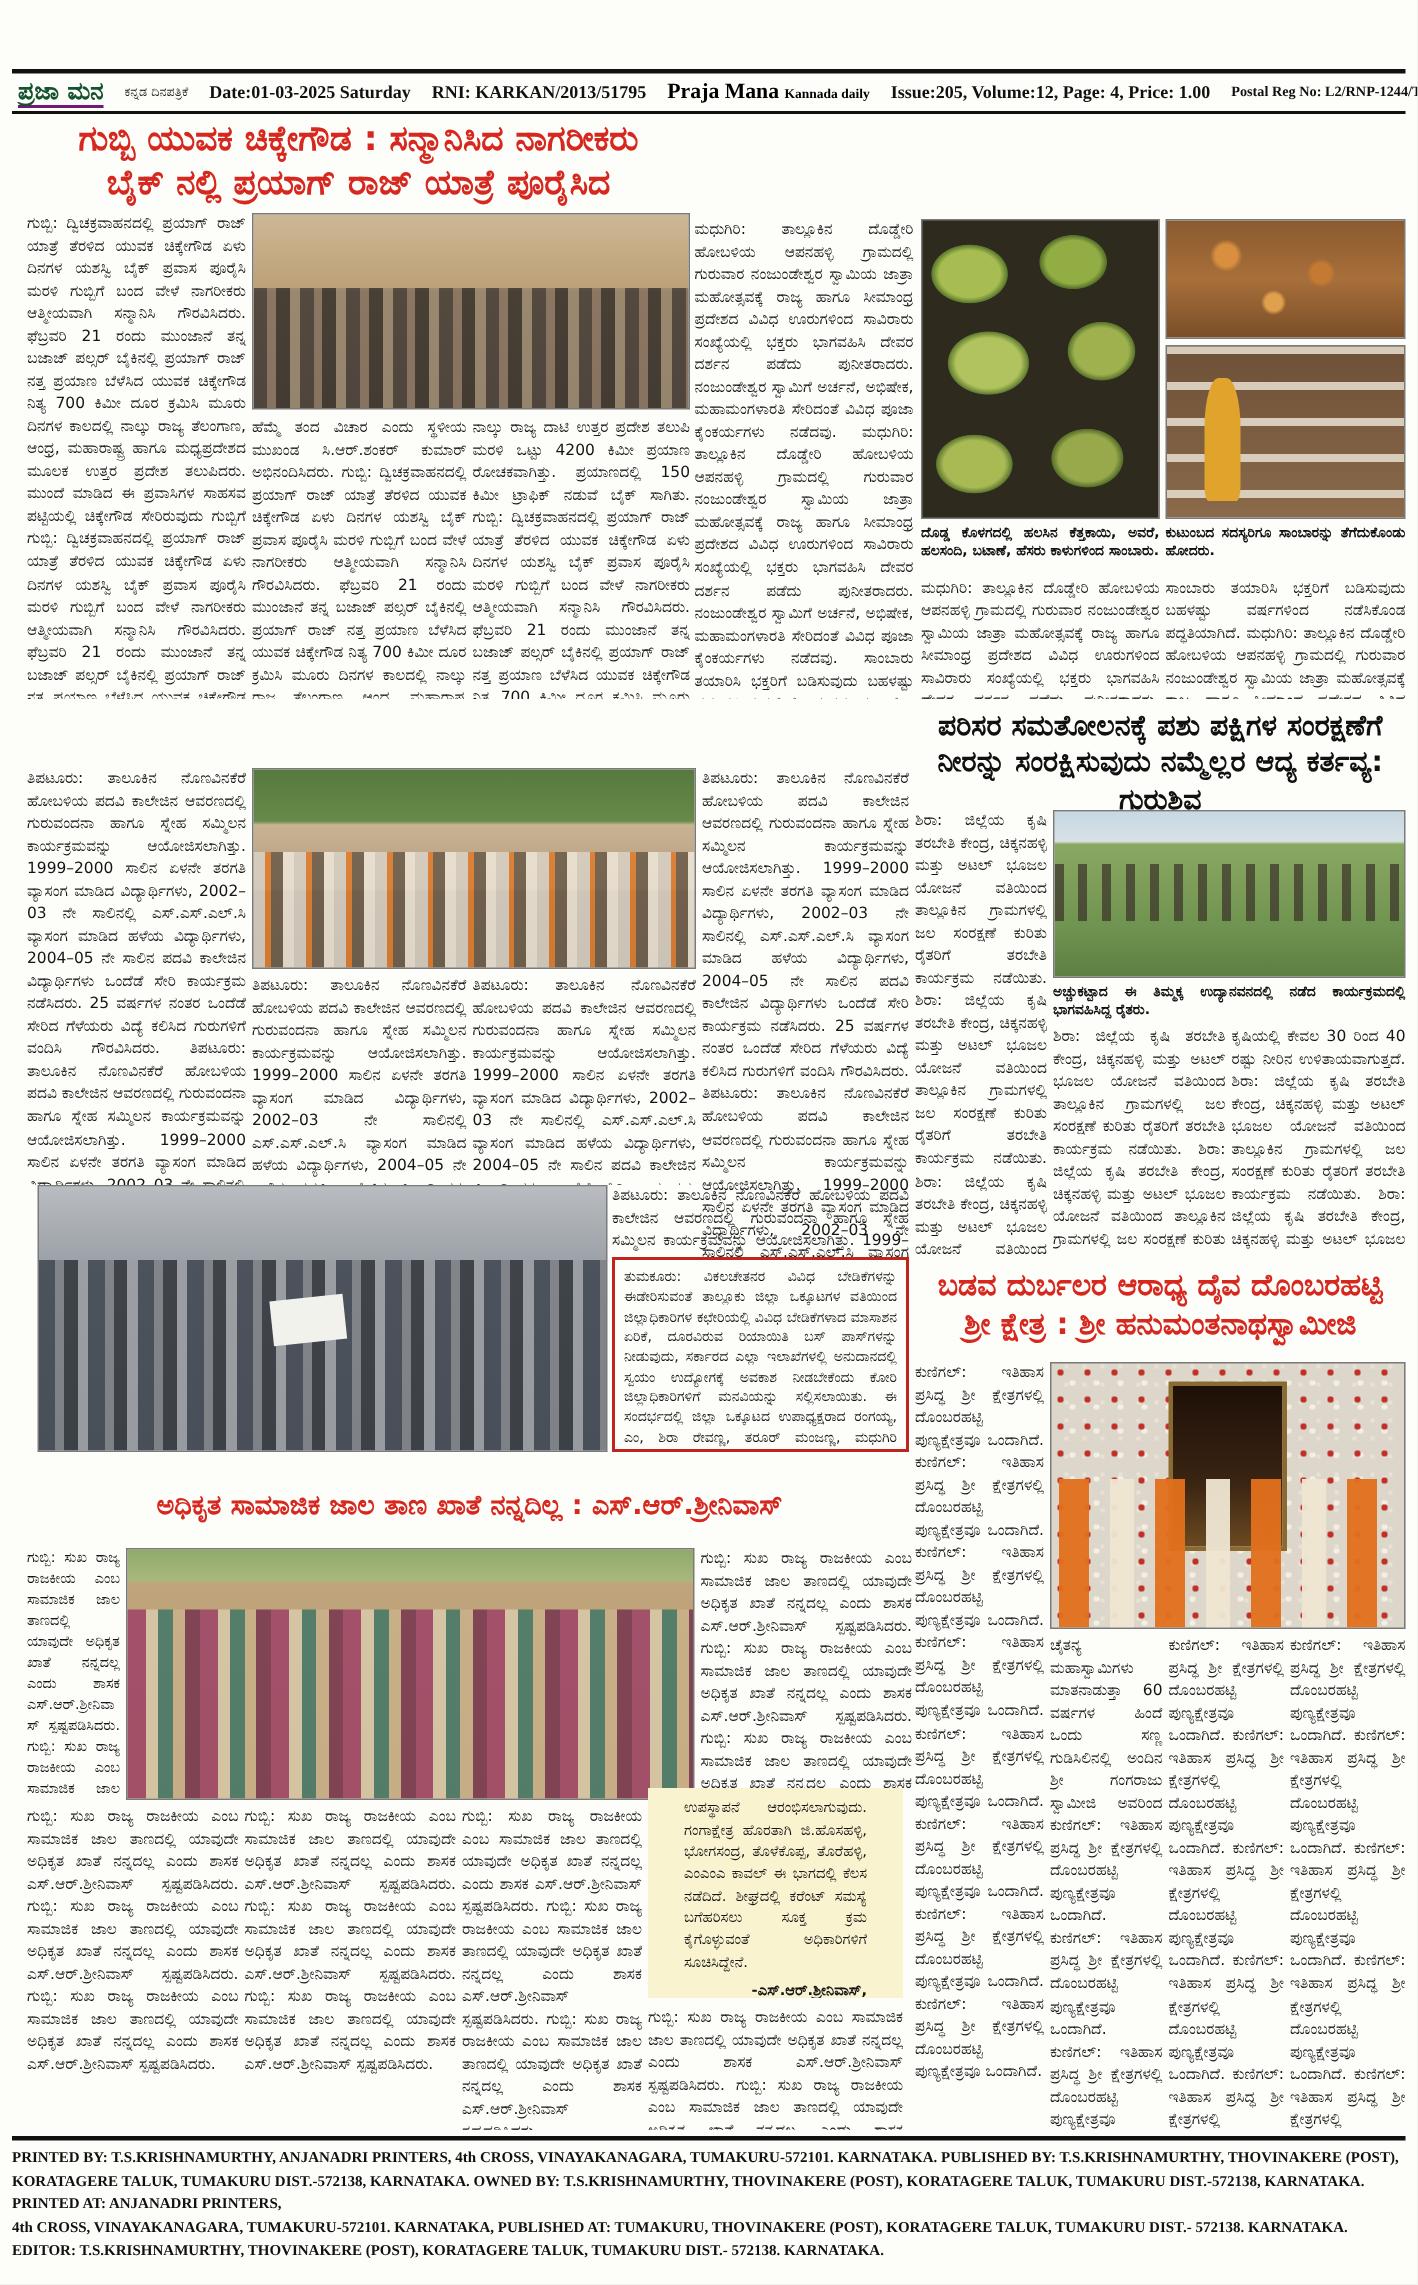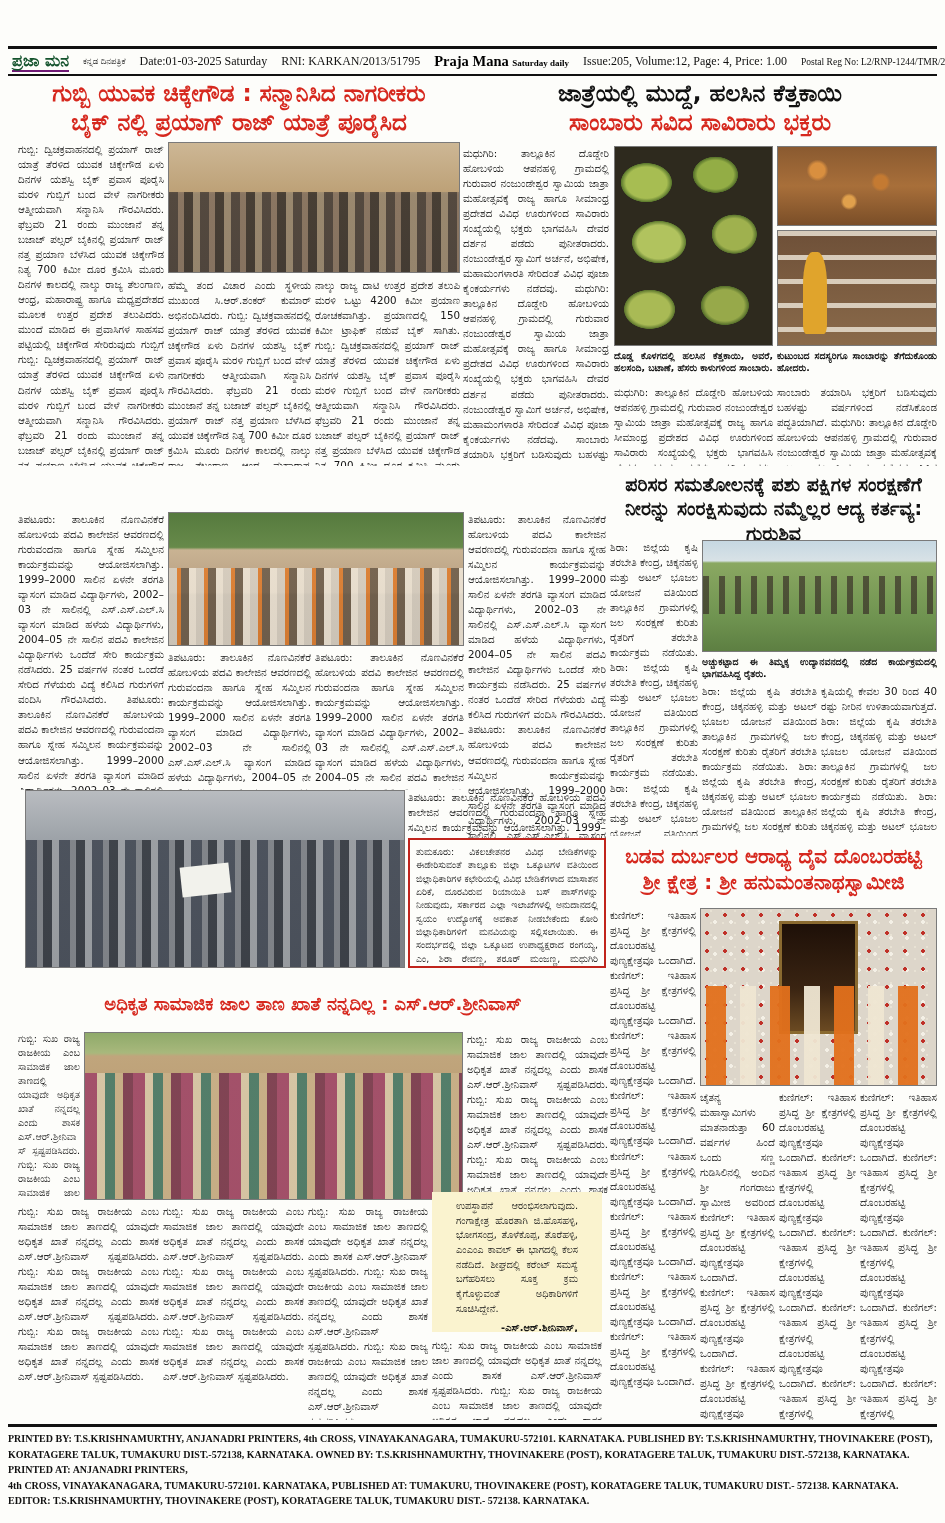--- a/index.html
+++ b/index.html
@@ -10,21 +10,21 @@
   .red{color:#d6281e;}
   .col{position:absolute;font-size:10.3px;line-height:1.46;text-align:justify;overflow:hidden;color:#151515;word-break:break-word;}
   .cap{position:absolute;font-size:9.3px;font-weight:bold;line-height:1.32;overflow:hidden;color:#111;text-align:justify;}
   .photo{position:absolute;border:1px solid #7a7a7a;box-sizing:border-box;overflow:hidden;}
 
   
   #masthead{position:absolute;left:8px;top:46px;width:929px;height:30px;border-top:3px solid #111;
             border-bottom:2px solid #111;display:flex;align-items:center;gap:14px;box-sizing:border-box;padding:0 4px;}
   #mh-logo{font-weight:bold;font-size:16px;color:#14532d;border-bottom:2px solid #701a75;white-space:nowrap;}
   #mh-tag{font-size:8.5px;color:#222;white-space:nowrap;}
-  .mh-serif{font-family:"Liberation Serif","DejaVu Serif",serif;font-weight:normal;font-size:12px;color:#111;white-space:nowrap;}
+  .mh-serif{font-family:"Liberation Serif","DejaVu Serif",serif;font-weight:bold;font-size:12px;color:#111;white-space:nowrap;}
   #mh-title-en{font-family:"Liberation Serif","DejaVu Serif",serif;font-weight:bold;font-size:14.5px;white-space:nowrap;}
   #mh-title-sub{font-size:9px;font-weight:bold;}
   #mh-postal{font-size:9.5px;}
 
   
   .ph-felic{background:linear-gradient(180deg,#cdb795 0%,#bda177 38%,#8d7d66 40%,#6e6458 100%);}
   .ph-felic::after{content:"";position:absolute;left:0;right:0;bottom:0;height:62%;opacity:.85;
      background:repeating-linear-gradient(90deg,#4a4038 0 9px,#8a7561 9px 15px,#3c342c 15px 24px,#9c8a70 24px 31px);}
   .ph-jack{background-color:#2e2a1e;background-image:
      radial-gradient(ellipse 34px 26px at 20% 18%,#a7bd52 60%,#5d7a2e 74%,transparent 76%),
@@ -83,21 +83,21 @@
 
 <div id="page">
 
   <div id="masthead">
     <span id="mh-logo">ಪ್ರಜಾ ಮನ </span>
     <span id="mh-tag">ಕನ್ನಡ ದಿನಪತ್ರಿಕೆ </span>
     <span class="mh-serif">Date:01-03-2025 Saturday </span>
     <span class="mh-serif">RNI: KARKAN/2013/51795 </span>
     <span id="mh-title-en">
       <span>Praja Mana </span>
-      <span id="mh-title-sub">Saturday daily </span>
+      <span id="mh-title-sub">Kannada daily </span>
     </span>
     <span class="mh-serif">Issue:205, Volume:12, Page: 4, Price: 1.00 </span>
     <span class="mh-serif" id="mh-postal">Postal Reg No: L2/RNP-1244/TMR/2023-25 </span>
 
   </div>
 
   <div class="art" style="left:18px;top:79px;width:442px;height:388px;">
     <div class="hl red" style="top:0;font-size:23px;">
       <span style="display:block">ಗುಬ್ಬಿ ಯುವಕ ಚಿಕ್ಕೇಗೌಡ : ಸನ್ಮಾನಿಸಿದ ನಾಗರೀಕರು </span>
       <span style="display:block">ಬೈಕ್ ನಲ್ಲಿ ಪ್ರಯಾಗ್ ರಾಜ್ ಯಾತ್ರೆ ಪೂರೈಸಿದ </span>
@@ -112,24 +112,20 @@
       
     </div>
     <div class="col" style="left:297px;top:199px;width:145px;height:188px;">
       <span>ನಾಲ್ಕು ರಾಜ್ಯ ದಾಟಿ ಉತ್ತರ ಪ್ರದೇಶ ತಲುಪಿ ಮರಳಿ ಒಟ್ಟು 4200 ಕಿಮೀ ಪ್ರಯಾಣ ರೋಚಕವಾಗಿತ್ತು. ಪ್ರಯಾಣದಲ್ಲಿ 150 ಕಿಮೀ ಟ್ರಾಫಿಕ್ ನಡುವೆ ಬೈಕ್ ಸಾಗಿತು. </span>
       <span>ಗುಬ್ಬಿ: ದ್ವಿಚಕ್ರವಾಹನದಲ್ಲಿ ಪ್ರಯಾಗ್ ರಾಜ್ ಯಾತ್ರೆ ತೆರಳಿದ ಯುವಕ ಚಿಕ್ಕೇಗೌಡ ಏಳು ದಿನಗಳ ಯಶಸ್ವಿ ಬೈಕ್ ಪ್ರವಾಸ ಪೂರೈಸಿ ಮರಳಿ ಗುಬ್ಬಿಗೆ ಬಂದ ವೇಳೆ ನಾಗರೀಕರು ಆತ್ಮೀಯವಾಗಿ ಸನ್ಮಾನಿಸಿ ಗೌರವಿಸಿದರು. ಫೆಬ್ರವರಿ 21 ರಂದು ಮುಂಜಾನೆ ತನ್ನ ಬಜಾಜ್ ಪಲ್ಸರ್ ಬೈಕಿನಲ್ಲಿ ಪ್ರಯಾಗ್ ರಾಜ್ ನತ್ತ ಪ್ರಯಾಣ ಬೆಳೆಸಿದ ಯುವಕ ಚಿಕ್ಕೇಗೌಡ ನಿತ್ಯ 700 ಕಿಮೀ ದೂರ ಕ್ರಮಿಸಿ ಮೂರು ದಿನಗಳ ಕಾಲದಲ್ಲಿ ನಾಲ್ಕು ರಾಜ್ಯ ತೆಲಂಗಾಣ, ಆಂಧ್ರ, ಮಹಾರಾಷ್ಟ್ರ ಹಾಗೂ ಮಧ್ಯಪ್ರದೇಶದ ಮೂಲಕ ಉತ್ತರ ಪ್ರದೇಶ ತಲುಪಿದರು. ಮುಂದೆ ಮಾಡಿದ ಈ ಪ್ರವಾಸಿಗಳ ಸಾಹಸವ ಪಟ್ಟಿಯಲ್ಲಿ ಚಿಕ್ಕೇಗೌಡ ಸೇರಿರುವುದು ಗುಬ್ಬಿಗೆ </span>
       
     </div>
   </div>
 
   <div class="art" style="left:463px;top:79px;width:474px;height:388px;">
-    <div class="hl" style="top:0;font-size:23px;">
-      <span style="display:block">ಜಾತ್ರೆಯಲ್ಲಿ ಮುದ್ದೆ, ಹಲಸಿನ ಕೆತ್ತಕಾಯಿ </span>
-      <span style="display:block" class="red">ಸಾಂಬಾರು ಸವಿದ ಸಾವಿರಾರು ಭಕ್ತರು </span>
-    </div>
     <div class="col" style="left:0;top:67px;width:146px;height:320px;">
       <span>ಮಧುಗಿರಿ: ತಾಲ್ಲೂಕಿನ ದೊಡ್ಡೇರಿ ಹೋಬಳಿಯ ಆಪನಹಳ್ಳಿ ಗ್ರಾಮದಲ್ಲಿ ಗುರುವಾರ ನಂಜುಂಡೇಶ್ವರ ಸ್ವಾಮಿಯ ಜಾತ್ರಾ ಮಹೋತ್ಸವಕ್ಕೆ ರಾಜ್ಯ ಹಾಗೂ ಸೀಮಾಂಧ್ರ ಪ್ರದೇಶದ ವಿವಿಧ ಊರುಗಳಿಂದ ಸಾವಿರಾರು ಸಂಖ್ಯೆಯಲ್ಲಿ ಭಕ್ತರು ಭಾಗವಹಿಸಿ ದೇವರ ದರ್ಶನ ಪಡೆದು ಪುನೀತರಾದರು. ನಂಜುಂಡೇಶ್ವರ ಸ್ವಾಮಿಗೆ ಅರ್ಚನೆ, ಅಭಿಷೇಕ, ಮಹಾಮಂಗಳಾರತಿ ಸೇರಿದಂತೆ ವಿವಿಧ ಪೂಜಾ ಕೈಂಕರ್ಯಗಳು ನಡೆದವು. ಮಧುಗಿರಿ: ತಾಲ್ಲೂಕಿನ ದೊಡ್ಡೇರಿ ಹೋಬಳಿಯ ಆಪನಹಳ್ಳಿ ಗ್ರಾಮದಲ್ಲಿ ಗುರುವಾರ ನಂಜುಂಡೇಶ್ವರ ಸ್ವಾಮಿಯ ಜಾತ್ರಾ ಮಹೋತ್ಸವಕ್ಕೆ ರಾಜ್ಯ ಹಾಗೂ ಸೀಮಾಂಧ್ರ ಪ್ರದೇಶದ ವಿವಿಧ ಊರುಗಳಿಂದ ಸಾವಿರಾರು ಸಂಖ್ಯೆಯಲ್ಲಿ ಭಕ್ತರು ಭಾಗವಹಿಸಿ ದೇವರ ದರ್ಶನ ಪಡೆದು ಪುನೀತರಾದರು. ನಂಜುಂಡೇಶ್ವರ ಸ್ವಾಮಿಗೆ ಅರ್ಚನೆ, ಅಭಿಷೇಕ, ಮಹಾಮಂಗಳಾರತಿ ಸೇರಿದಂತೆ ವಿವಿಧ ಪೂಜಾ ಕೈಂಕರ್ಯಗಳು ನಡೆದವು. </span>
       <span>ಸಾಂಬಾರು ತಯಾರಿಸಿ ಭಕ್ತರಿಗೆ ಬಡಿಸುವುದು ಬಹಳಷ್ಟು ವರ್ಷಗಳಿಂದ ನಡೆಸಿಕೊಂಡ ಪದ್ಧತಿಯಾಗಿದೆ. </span>
     </div>
     <div class="photo ph-jack" style="left:151px;top:67px;width:159px;height:200px;"></div>
     <div class="photo ph-market" style="left:314px;top:67px;width:160px;height:80px;"></div>
     <div class="photo ph-dining" style="left:314px;top:151px;width:160px;height:116px;"></div>
     <div class="cap" style="left:151px;top:271px;width:159px;height:31px;">
       <span>ದೊಡ್ಡ ಕೊಳಗದಲ್ಲಿ ಹಲಸಿನ ಕೆತ್ತಕಾಯಿ, ಅವರೆ, ಹಲಸಂದಿ, ಬಟಾಣೆ, ಹೆಸರು ಕಾಳುಗಳಿಂದ ಸಾಂಬಾರು. </span>
     </div>

